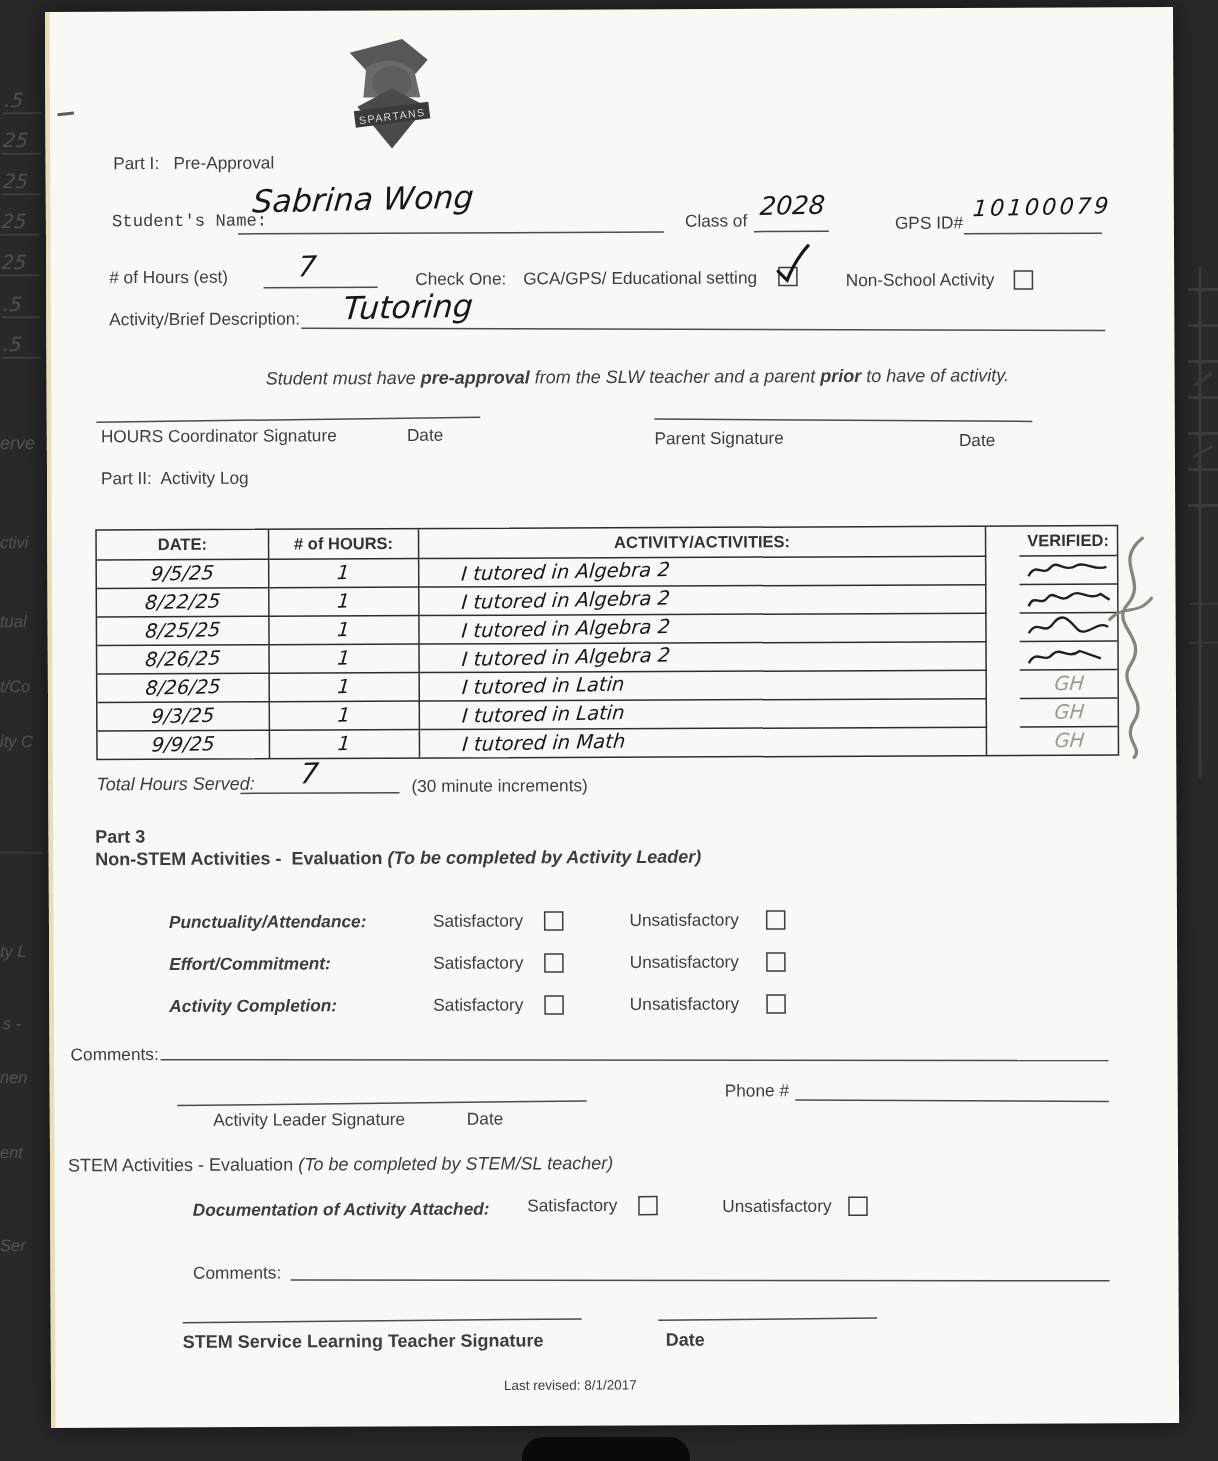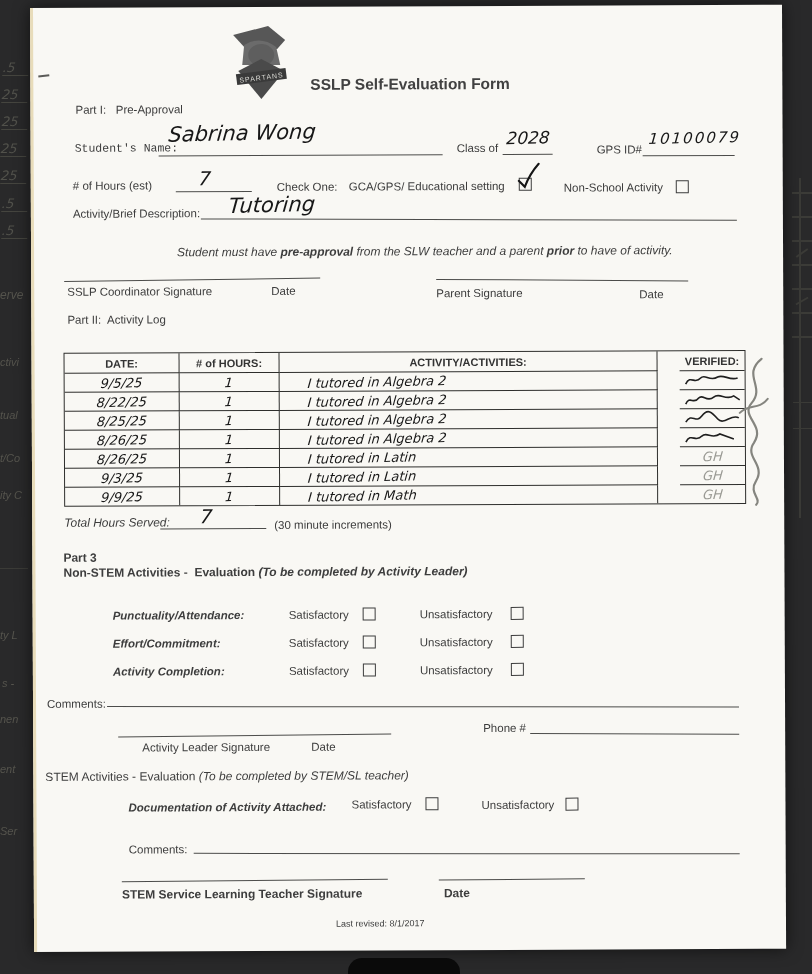--- a/index.html
+++ b/index.html
@@ -87,21 +87,20 @@
 
   <svg class="pos" style="left:200px;top:18px;" width="62" height="78" viewBox="0 0 62 78">
     <path d="M3 10 L38 1 L55 15 L47 24 L14 22 Z" fill="#575757"></path>
     <path d="M14 20 Q30 10 46 22 L50 40 L12 40 Z" fill="#6b6b6b"></path>
     <ellipse cx="31" cy="30" rx="13" ry="11" fill="#5e5e5e"></ellipse>
     <path d="M31 74 L8 46 L31 34 L54 46 Z" fill="#4a4a4a"></path>
     <rect x="6" y="46" width="50" height="11" fill="#3a3a3a" transform="rotate(-7 31 51)"></rect>
     <text x="31" y="55" text-anchor="middle" font-size="7" letter-spacing="1" fill="#d9d9d4" font-family="Liberation Sans, sans-serif" transform="rotate(-7 31 51)">SPARTANS</text>
   </svg>
   <div class="logo-title">
-    <div>SSLP Self-Evaluation Form</div>
   </div>
 
   <div class="pos" style="left:8px;top:67px;width:11px;height:2px;background:#5b5b58;transform:rotate(-6deg);"></div>
 
   <span class="t" style="left:45px;top:96px;">Part I:   Pre-Approval</span>
 
   <span class="t" style="left:44px;top:134px;font-family:Liberation Mono, monospace;">Student's Name:</span>
   <span class="hw pos" style="left:138px;top:116px;font-size:21px;">Sabrina Wong</span>
   <div class="ul" style="left:128px;top:134px;width:284px;height:14px;"></div>
   <span class="t" style="left:426px;top:136px;">Class of</span>
@@ -123,21 +122,21 @@
   <span class="t" style="left:533px;top:176px;">Non-School Activity</span>
   <div class="cb" style="left:645px;top:175px;"></div>
 
   <span class="t" style="left:42px;top:200px;">Activity/Brief Description:</span>
   <span class="hw pos" style="left:198px;top:188px;font-size:21px;">Tutoring</span>
   <div class="ul" style="left:170px;top:198px;width:536px;height:15px;transform:rotate(0.4deg);"></div>
 
   <span class="t i" style="left:146px;top:238px;font-size:12px;"><span>Student must have </span><span class="b">pre-approval</span><span> from the SLW teacher and a parent </span><span class="b">prior</span><span> to have of activity.</span></span>
 
   <div class="sigline" style="left:33px;top:272px;width:256px;transform:rotate(-0.5deg);"></div>
-  <span class="t" style="left:36px;top:278px;">SSLP Coordinator Signature</span>
+  <span class="t" style="left:36px;top:278px;">HOURS Coordinator Signature</span>
   <span class="t" style="left:240px;top:278px;">Date</span>
   <div class="sigline" style="left:405px;top:274px;width:252px;transform:rotate(0.6deg);"></div>
   <span class="t" style="left:405px;top:281px;">Parent Signature</span>
   <span class="t" style="left:608px;top:283px;">Date</span>
 
   <span class="t" style="left:36px;top:306px;">Part II:  Activity Log</span>
 
   <div class="tbl">
     <div class="tr th-row">
       <div class="tc">DATE:</div>

